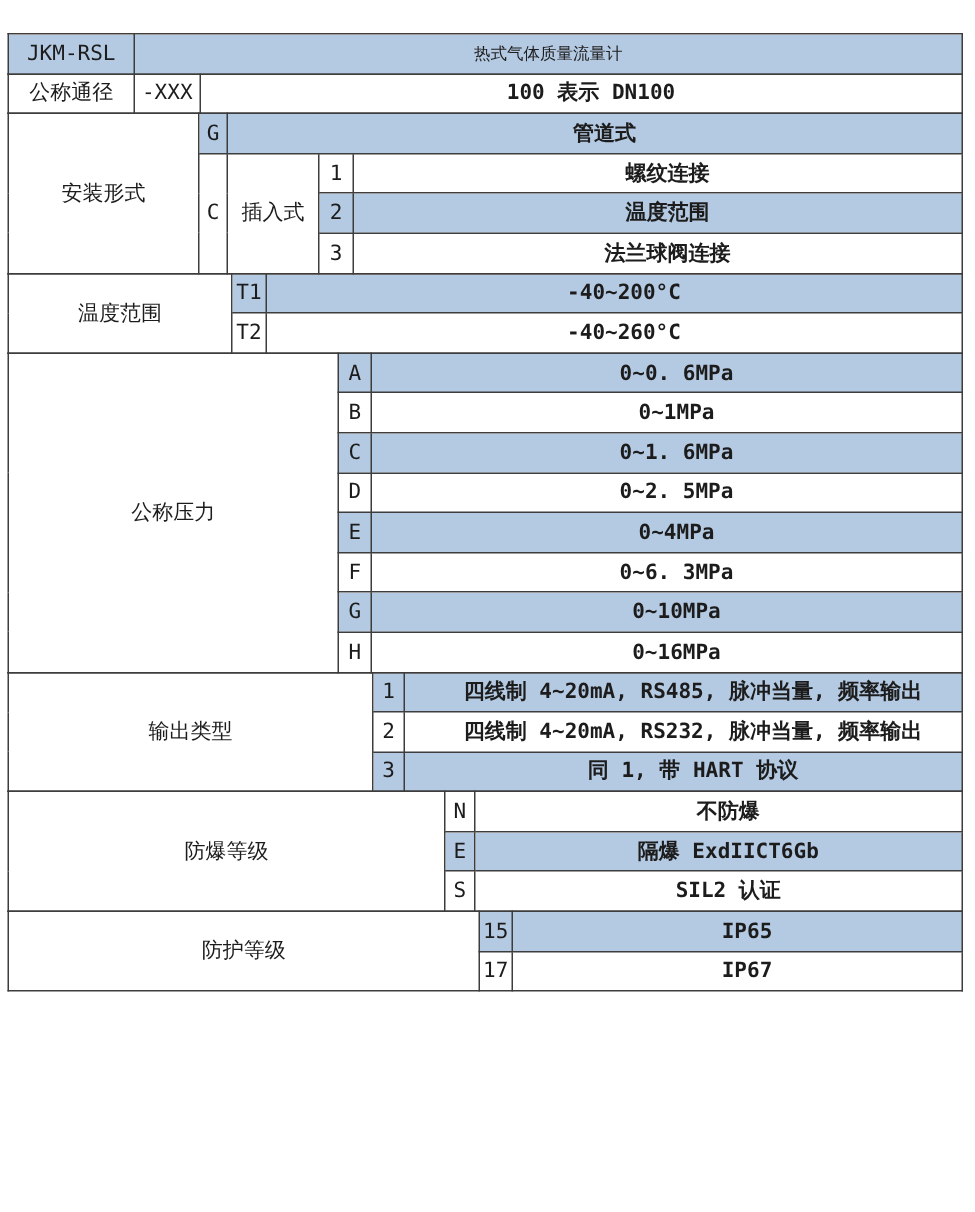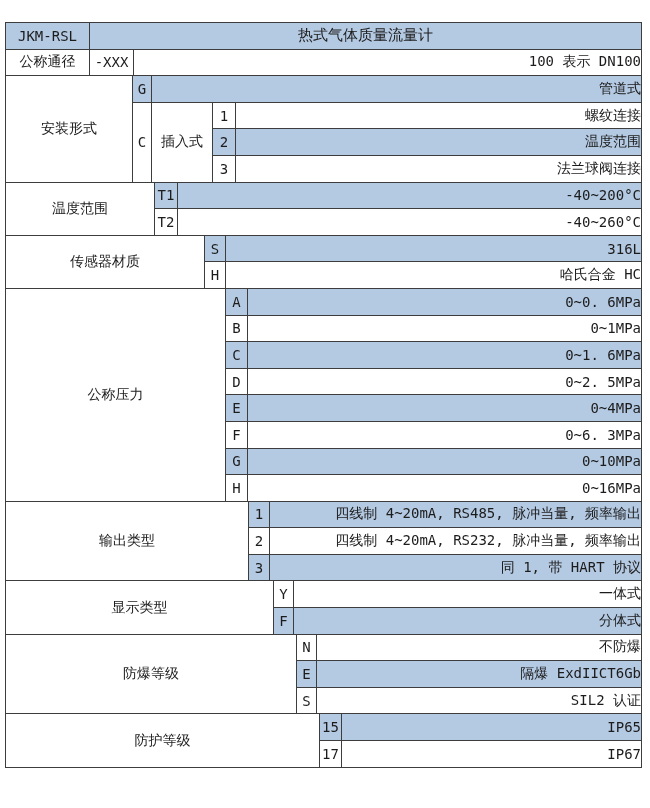--- a/index.html
+++ b/index.html
@@ -23,23 +23,23 @@
   td{
     border:1px solid var(--border);
     height:26.6px;
     font-size:14px;
     vertical-align:middle;
     text-align:center;
     white-space:nowrap;
     overflow:hidden;
     padding:0;
   }
-  td.desc{text-align:right;padding-left:13px;}
+  td.desc{text-align:center;padding-left:13px;font-weight:bold;}
   td.shaded{background:var(--shaded-fill);}
-  td.title{font-size:15px;}
+  td.title{font-size:11px;}
 </style>
 </head>
 <body>
 
 <div class="spec-wrap">
 
   <table class="sec">
     <colgroup>
         <col style="width:84px">
         <col>
@@ -111,38 +111,20 @@
       <td class="desc shaded">-40~200°C</td>
     </tr>
     <tr>
       <td>T2</td>
       <td class="desc">-40~260°C</td>
     </tr>
   </tbody>
     </table>
 
 
-  <table class="sec stack">
-    <colgroup>
-        <col style="width:199px">
-        <col style="width:21px">
-        <col>
-      </colgroup>
-    <tbody>
-        <tr>
-      <td rowspan="2">传感器材质</td>
-      <td class="shaded">S</td>
-      <td class="desc shaded">316L</td>
-    </tr>
-    <tr>
-      <td>H</td>
-      <td class="desc">哈氏合金 HC</td>
-    </tr>
-  </tbody>
-    </table>
 
   <table class="sec stack">
     <colgroup>
         <col style="width:220px">
         <col style="width:22px">
         <col>
       </colgroup>
     <tbody>
         <tr>
       <td rowspan="8">公称压力</td>
@@ -196,38 +178,20 @@
       <td>2</td>
       <td class="desc">四线制 4~20mA, RS232, 脉冲当量, 频率输出</td>
     </tr>
     <tr>
       <td class="shaded">3</td>
       <td class="desc shaded">同 1, 带 HART 协议</td>
     </tr>
   </tbody>
     </table>
 
-  <table class="sec stack">
-    <colgroup>
-        <col style="width:268px">
-        <col style="width:20px">
-        <col>
-      </colgroup>
-    <tbody>
-        <tr>
-      <td rowspan="2">显示类型</td>
-      <td>Y</td>
-      <td class="desc">一体式</td>
-    </tr>
-    <tr>
-      <td class="shaded">F</td>
-      <td class="desc shaded">分体式</td>
-    </tr>
-  </tbody>
-    </table>
 
   <table class="sec stack">
     <colgroup>
         <col style="width:291px">
         <col style="width:20px">
         <col>
       </colgroup>
     <tbody>
         <tr>
       <td rowspan="3">防爆等级</td>

